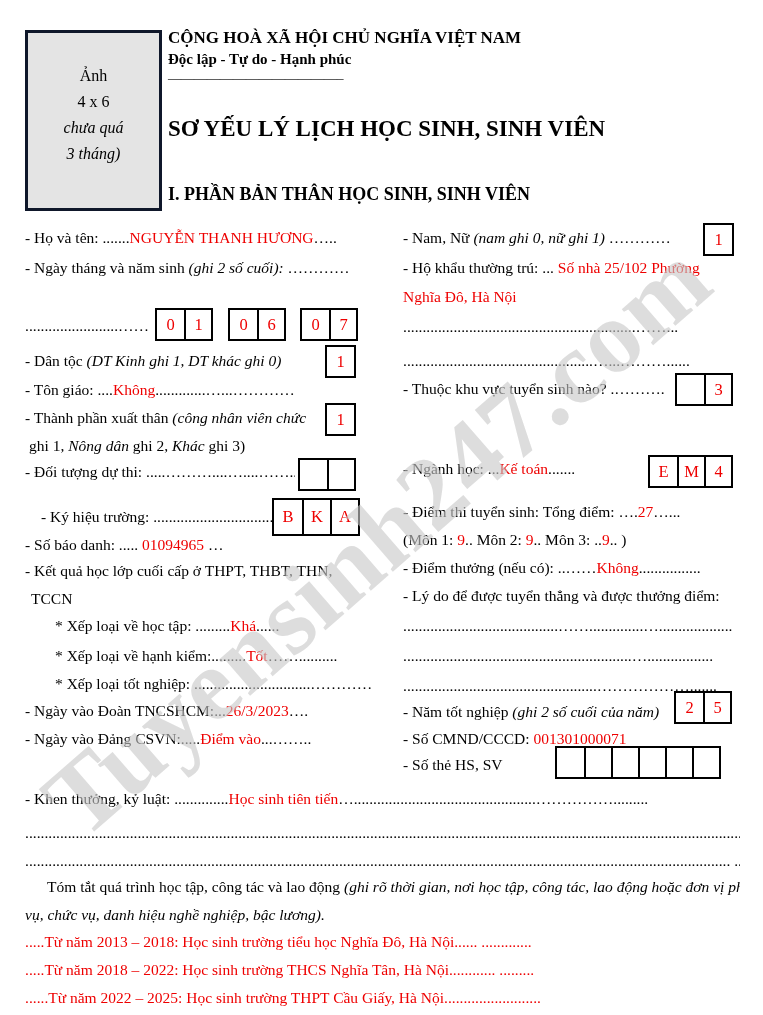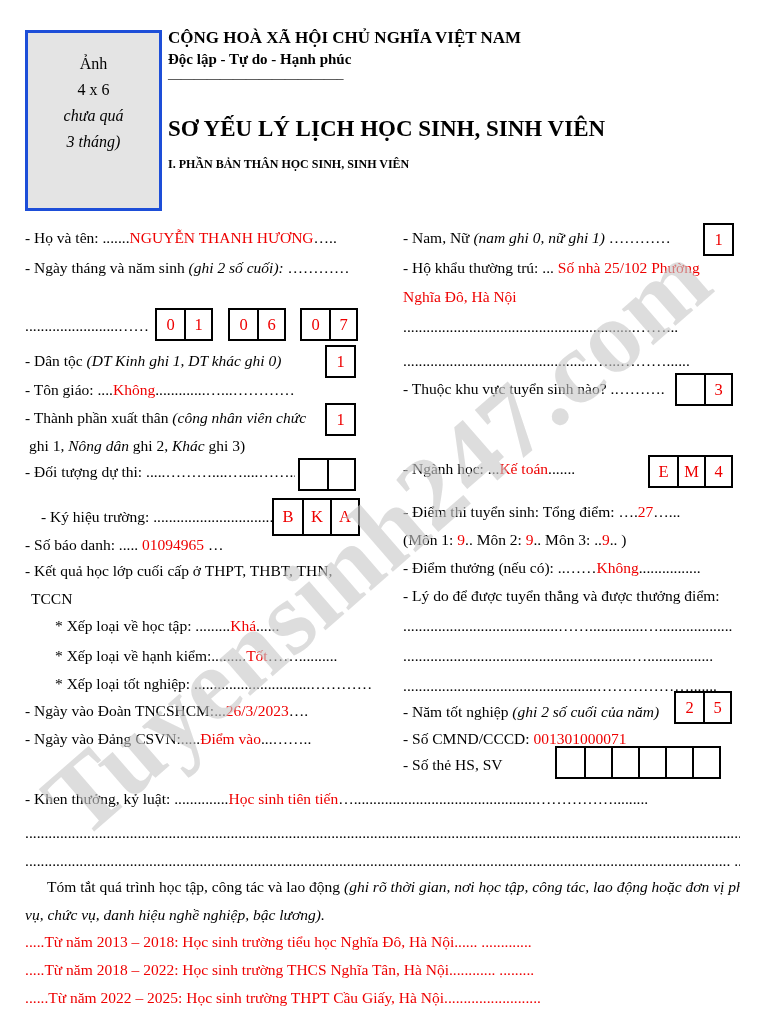--- a/index.html
+++ b/index.html
@@ -18,31 +18,31 @@
   .wm {
     position:absolute; left:-125px; top:478px; width:1010px; height:130px;
     text-align:center; font-size:104px; font-weight:bold; letter-spacing:1px;
     color:var(--wm); opacity:.62; transform:rotate(-41deg);
     z-index:6; pointer-events:none;
   }
 
   
   .photo {
     position:absolute; left:25px; top:30px; width:137px; height:181px;
-    background:#e4e4e4; border:3px solid #1d4ed8; text-align:center;
-    padding-top:18px; line-height:26px; font-size:16px; z-index:2;
+    background:#e4e4e4; border:3px solid #0f172a; text-align:center;
+    padding-top:30px; line-height:26px; font-size:16px; z-index:2;
   }
 
   
   .hdr { position:absolute; left:168px; top:28px; width:575px; z-index:2; }
   .hdr .l1 { font-weight:bold; font-size:17px; }
   .hdr .l2 { font-weight:bold; font-size:15px; margin-top:3px; }
   .hdr .div { font-size:13px; letter-spacing:0; margin-top:-2px; }
   .hdr .title { font-weight:bold; font-size:23px; margin-top:34px; }
-  .hdr .section { font-weight:bold; font-size:12px; margin-top:15px; }
+  .hdr .section { font-weight:bold; font-size:18px; margin-top:42px; }
 
   .bodyarea { position:absolute; left:25px; top:222px; width:715px; height:566px; z-index:2; }
   .bottomarea { position:absolute; left:25px; top:788px; width:715px; height:225px; z-index:2; }
 
   
   .bgrp { position:absolute; display:inline-flex; border:2px solid #000; background:#fff; }
   .bgrp .cell {
     width:27px; height:29px; display:flex; align-items:center; justify-content:center;
     color:var(--red); font-size:16.5px;
   }

